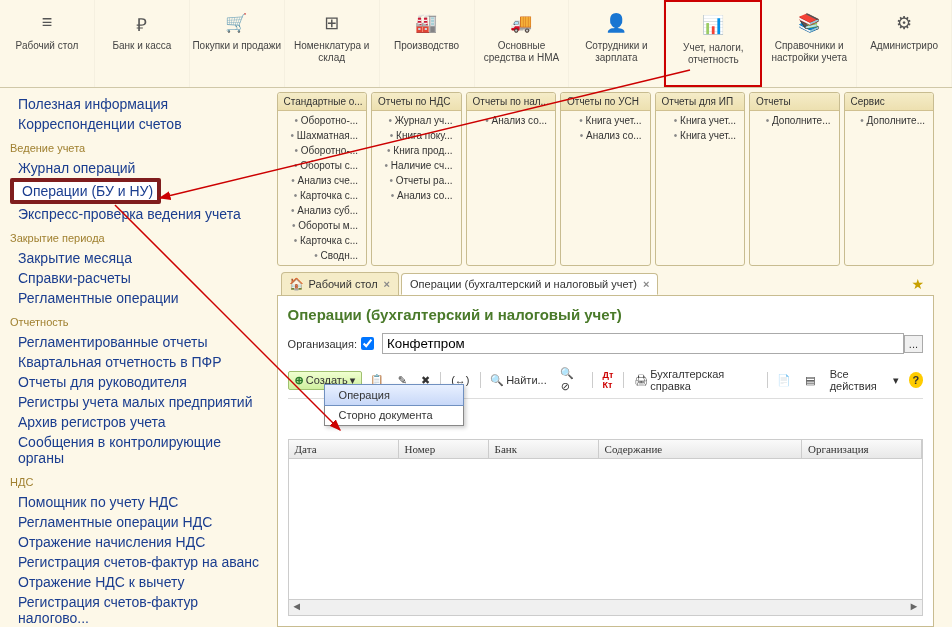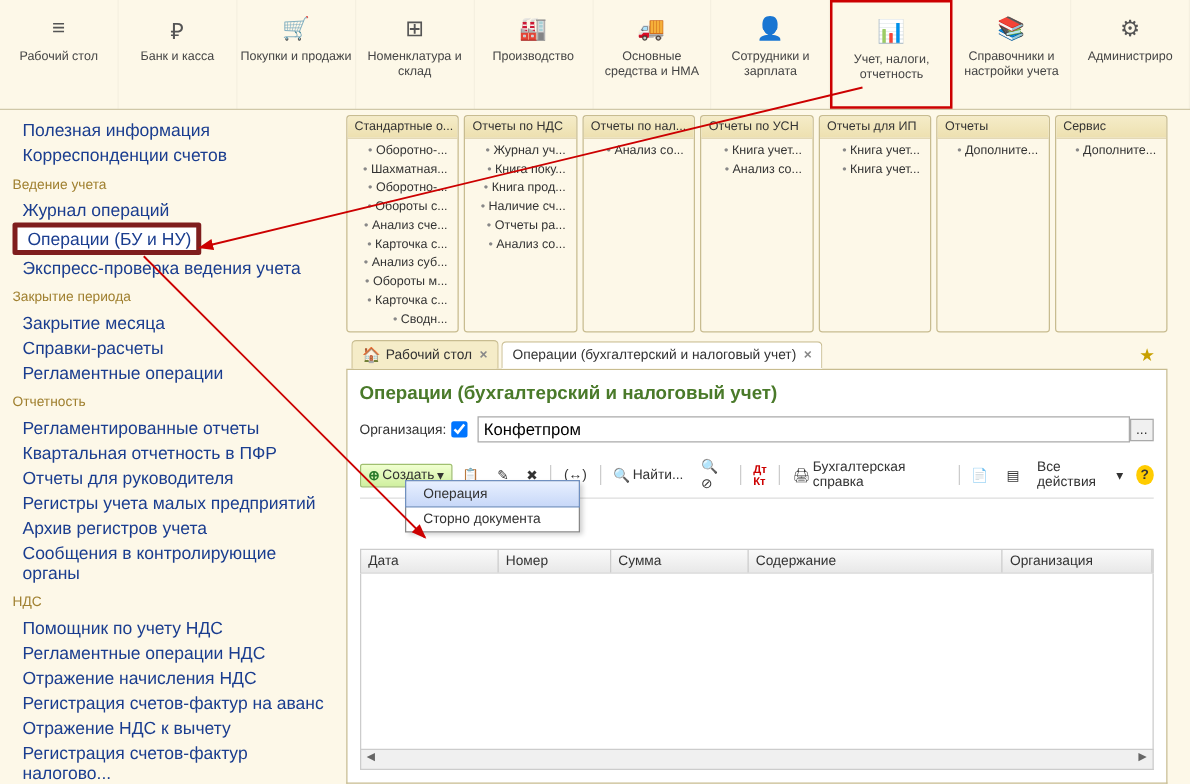--- a/index.html
+++ b/index.html
@@ -44,21 +44,21 @@
   .tb-btn.create { border: 1px solid #a0c070; background: linear-gradient(#f0ffd0, #d0f0a0); padding: 2px 6px; }
   .tb-sep { width: 1px; height: 16px; background: #ccc; margin: 0 2px; }
   .tb-right { margin-left: auto; display: flex; align-items: center; gap: 4px; }
   .help-btn { background: #ffcc00; border-radius: 50%; width: 16px; height: 16px; display: inline-flex; align-items: center; justify-content: center; font-weight: bold; color: #333; }
   
   .dropdown-menu { position: absolute; top: 22px; left: 16px; background: #fff; border: 1px solid #888; box-shadow: 2px 2px 4px rgba(0,0,0,0.2); z-index: 10; min-width: 140px; margin-left: 20px; }
   .dropdown-item { padding: 4px 14px; cursor: pointer; font-size: 11px; }
   .dropdown-item.hover { background: linear-gradient(#e8f0ff, #c8d8f8); border: 1px solid #7090c0; margin: -1px; padding: 4px 14px; }
   
   .grid-head { display: flex; background: linear-gradient(#fafafa, #e8e8e8); border: 1px solid #ccc; }
-  .grid-col { padding: 3px 6px; font-size: 11px; border-right: 1px solid #ccc; }
+  .grid-col { padding: 3px 6px; font-size: 11px; border-right: 1px solid #ccc; font-family: Liberation Serif, serif; }
   .grid-body { flex: 1; border: 1px solid #ccc; border-top: none; background: #fff; min-height: 140px; position: relative; }
   .scroll-h { height: 16px; background: #f0f0f0; border: 1px solid #ccc; border-top: none; display: flex; }
   .scroll-h .arrow { width: 16px; text-align: center; cursor: pointer; color: #666; }
   
   svg.annot { position: absolute; top: 0; left: 0; pointer-events: none; z-index: 100; }
 </style>
 </head>
 <body>
 
 <div class="top-nav">
@@ -269,21 +269,21 @@
           </span>
         <div class="tb-right">
           <span class="tb-btn"><span>Все действия</span> ▾</span>
           <span class="help-btn">?</span>
         </div>
       </div>
       <div style="height:40px"></div>
       <div class="grid-head">
         <div class="grid-col" style="width:110px">Дата</div>
         <div class="grid-col" style="width:90px">Номер</div>
-        <div class="grid-col" style="width:110px">Сумма</div>
+        <div class="grid-col" style="width:110px">Банк</div>
         <div class="grid-col" style="flex:1">Содержание</div>
         <div class="grid-col" style="width:120px">Организация</div>
       </div>
       <div class="grid-body"></div>
       <div class="scroll-h">
         <span class="arrow">◄</span>
         <div style="flex:1"></div>
         <span class="arrow">►</span>
       </div>
     </div>

